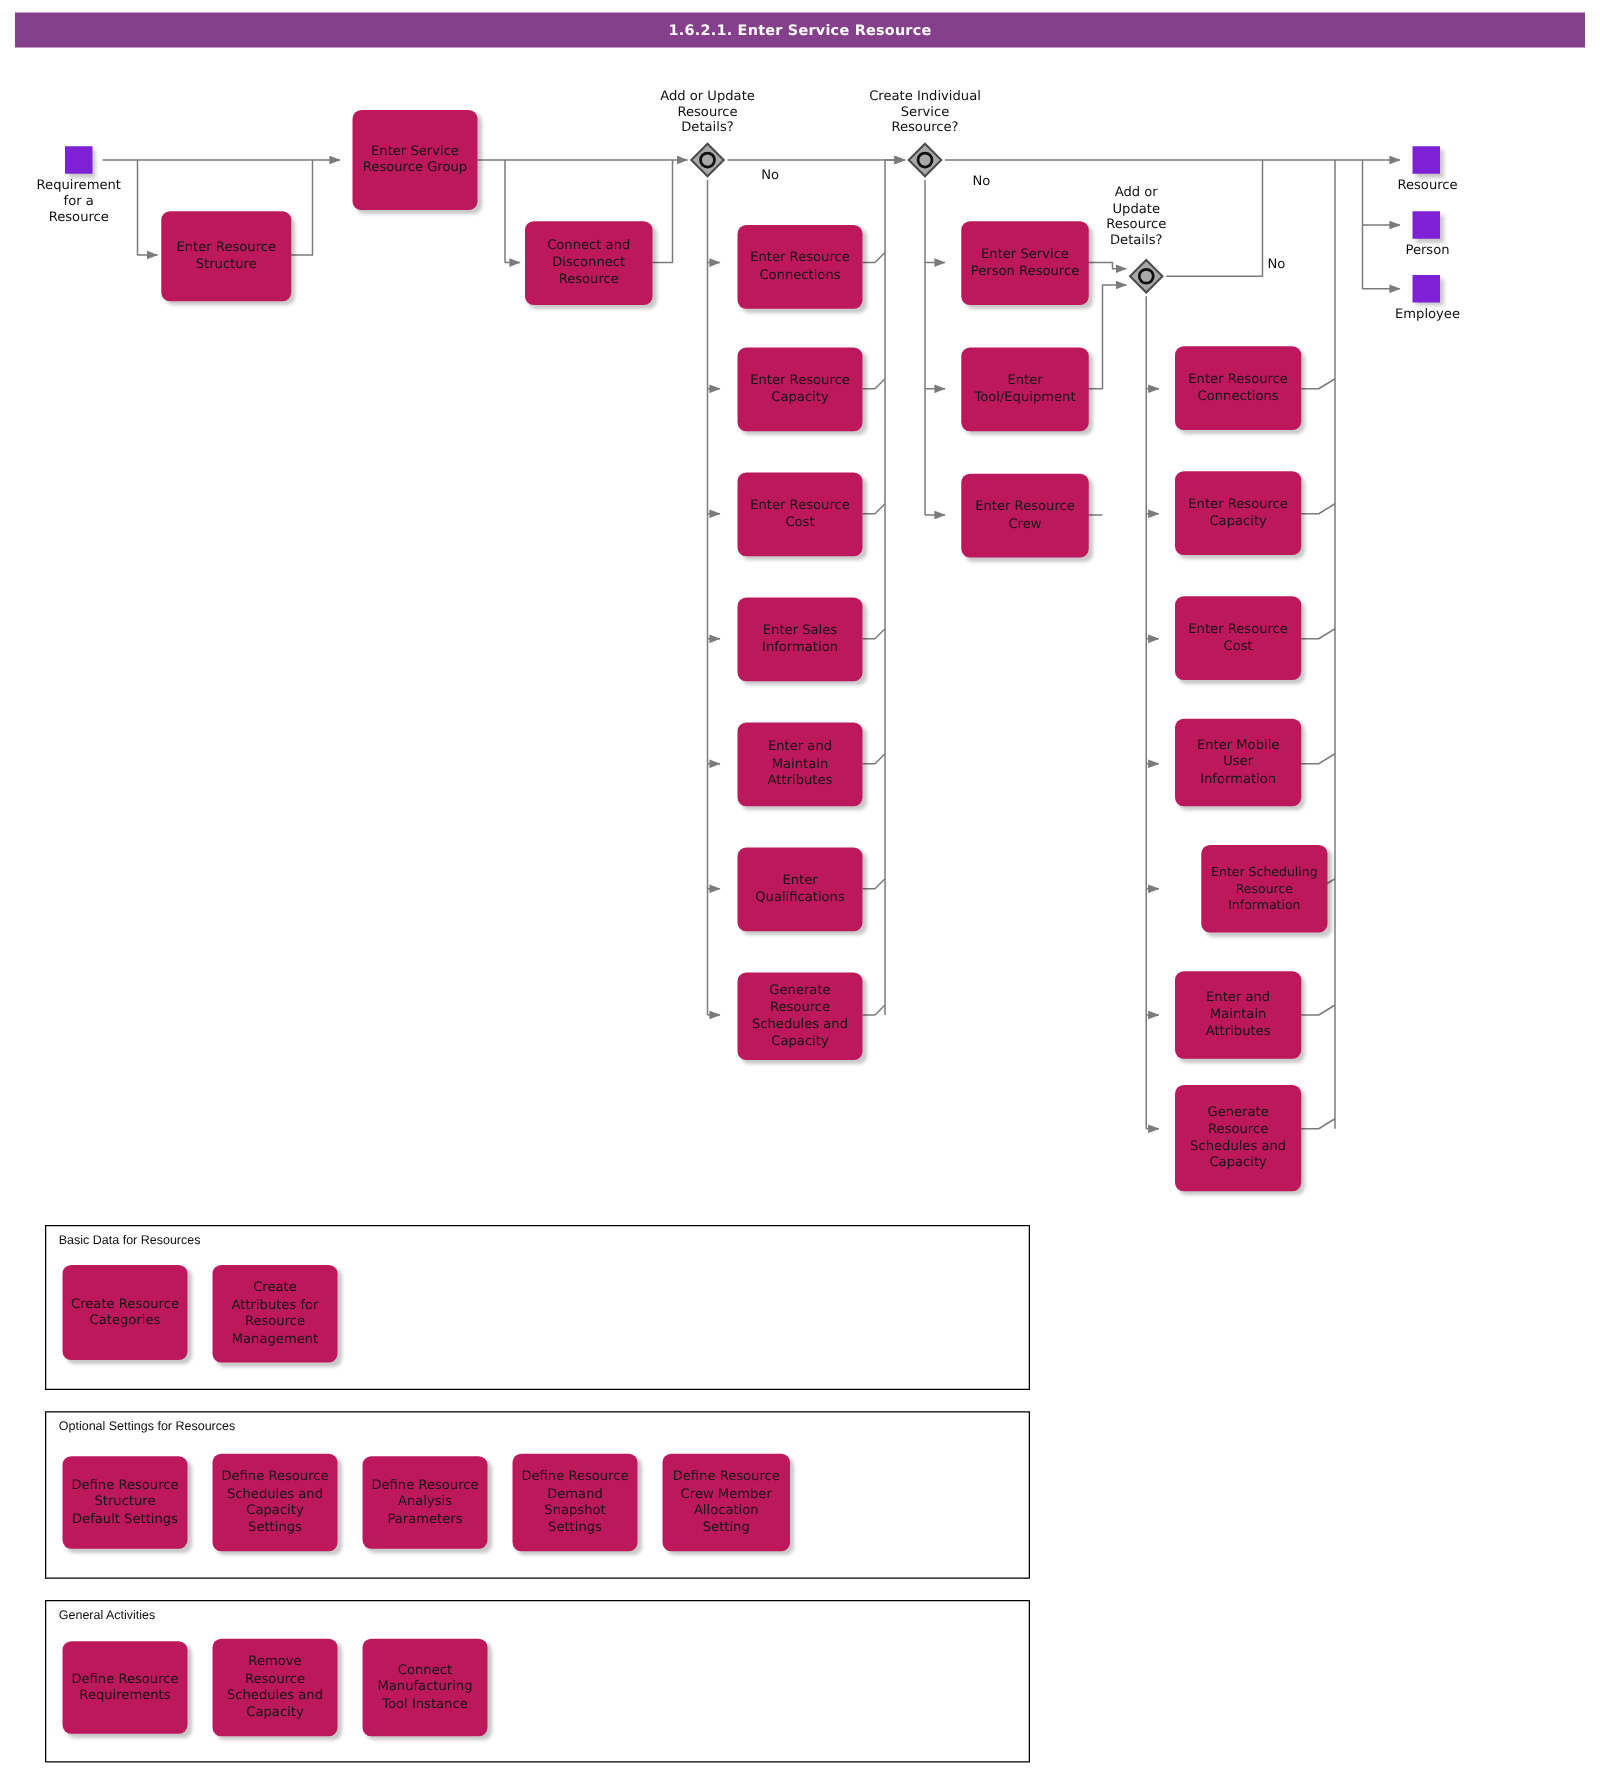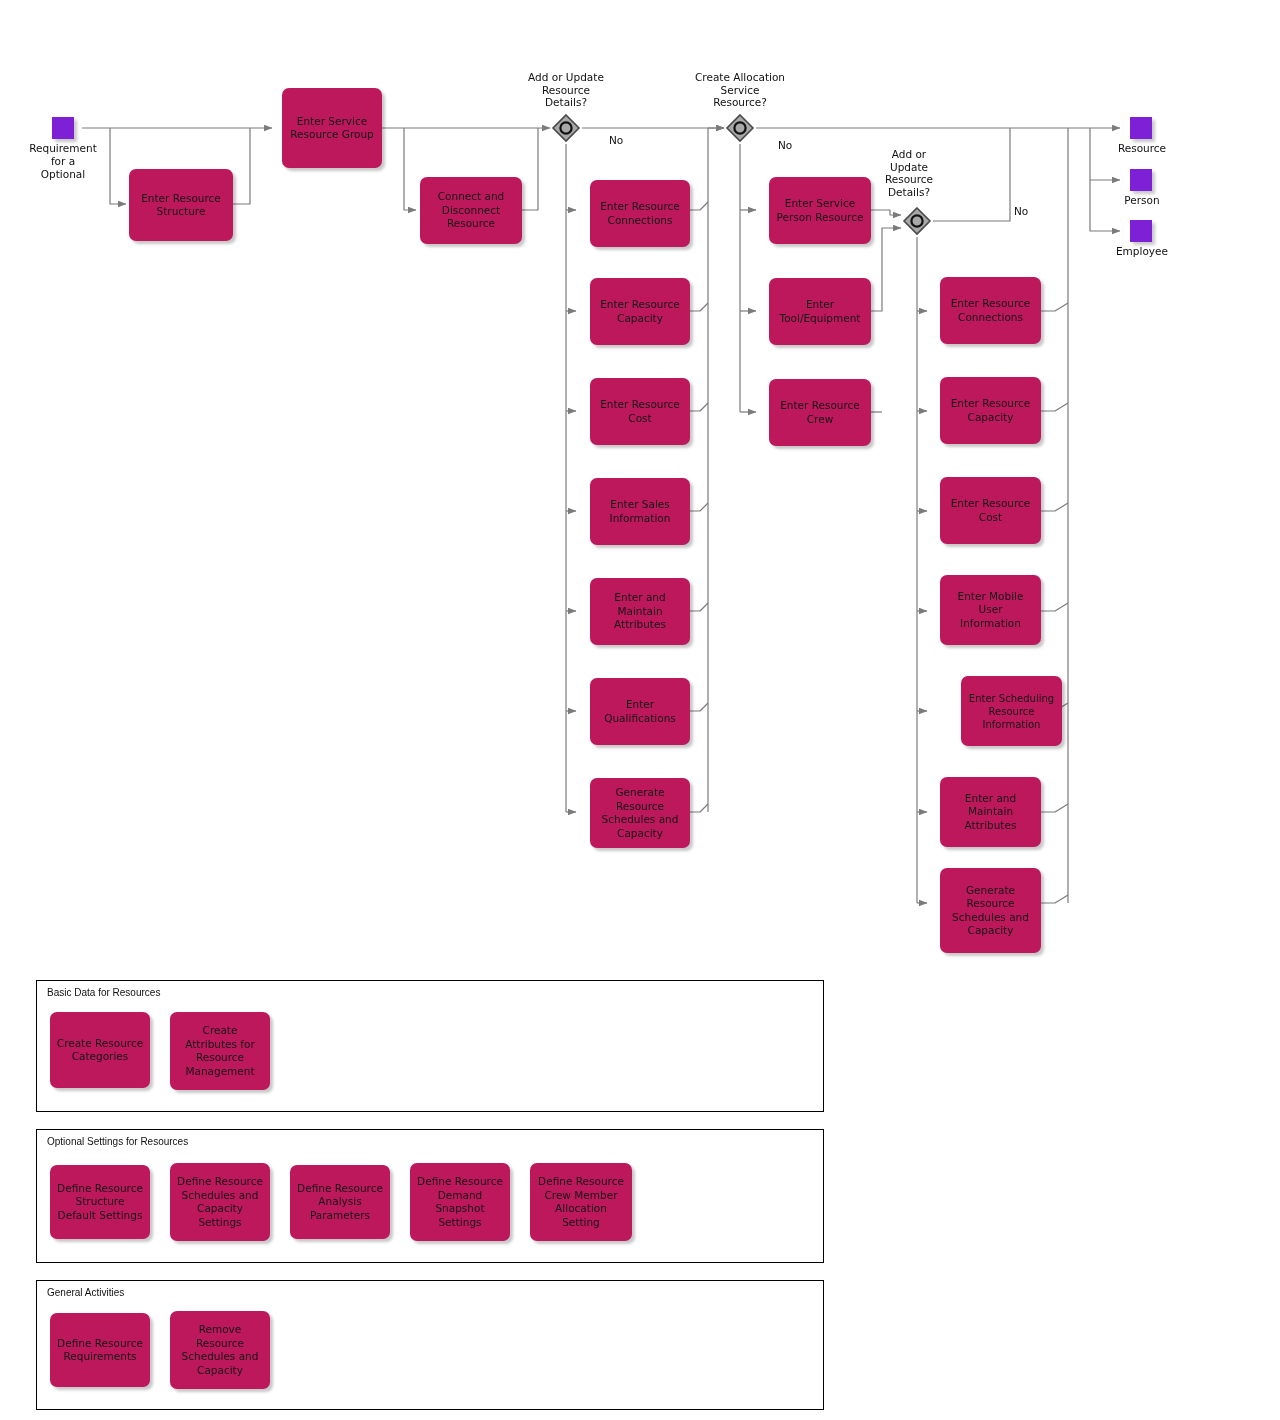--- a/index.html
+++ b/index.html
@@ -37,20 +37,21 @@
   
   .frame{position:absolute;border:1.4px solid #000;background:#fff;box-sizing:border-box;}
   .frametitle{position:absolute;font-size:10px;color:#111;
               font-family:"Liberation Sans",sans-serif;}
 </style>
 </head>
 <body>
 
 <div id="canvas">
 
+  <div class="titlebar">1.6.2.1. Enter Service Resource</div>
 
   <svg class="links" viewBox="0 0 1280 1420">
     <defs>
       <marker id="ah" markerWidth="9" markerHeight="7" refX="8.5" refY="3.5" orient="auto" markerUnits="userSpaceOnUse">
         <path d="M0,0 L9,3.5 L0,7 z" fill="#7b7b7b"></path>
       </marker>
     </defs>
     <g fill="none" stroke="#7b7b7b" stroke-width="1.2" stroke-linejoin="round">
 
       <path d="M82,128 L272,128" marker-end="url(#ah)"></path>
@@ -121,21 +122,21 @@
 
       <path d="M1068,128 L1120,128" marker-end="url(#ah)"></path>
       <path d="M1090,128 L1090,180 L1120,180" marker-end="url(#ah)"></path>
       <path d="M1090,180 L1090,231 L1120,231" marker-end="url(#ah)"></path>
     </g>
   </svg>
 
   <div class="event" style="left:52px;top:117px;"></div>
   <div class="evlabel" style="left:8px;top:142px;width:110px;white-space:pre-line;">Requirement
 for a
-Optional</div>
+Resource</div>
 
   <div class="task" style="left:282px;top:88px;width:100px;height:80px;white-space:pre-line;">Enter Service
 Resource Group</div>
 
   <div class="task" style="left:129px;top:169px;width:104px;height:72px;white-space:pre-line;">Enter Resource
 Structure</div>
 
   <div class="task" style="left:420px;top:177px;width:102px;height:67px;white-space:pre-line;">Connect and
 Disconnect
 Resource</div>
@@ -150,21 +151,21 @@
 Resource
 Details?</div>
   <div class="flowlabel" style="left:609px;top:134px;">No</div>
 
   <div class="gw" style="left:725px;top:113px;">
     <svg width="30" height="30" viewBox="0 0 30 30">
       <path d="M15,2 L28,15 L15,28 L2,15 z" fill="#a8a8a8" stroke="#4a4a4a" stroke-width="1.6"></path>
       <circle cx="15" cy="15" r="5.6" fill="none" stroke="#111" stroke-width="2.2"></circle>
     </svg>
   </div>
-  <div class="gwlabel" style="left:676px;top:71px;width:128px;white-space:pre-line;">Create Allocation
+  <div class="gwlabel" style="left:676px;top:71px;width:128px;white-space:pre-line;">Create Individual
 Service
 Resource?</div>
   <div class="flowlabel" style="left:778px;top:139px;">No</div>
 
   <div class="gw" style="left:902px;top:206px;">
     <svg width="30" height="30" viewBox="0 0 30 30">
       <path d="M15,2 L28,15 L15,28 L2,15 z" fill="#a8a8a8" stroke="#4a4a4a" stroke-width="1.6"></path>
       <circle cx="15" cy="15" r="5.6" fill="none" stroke="#111" stroke-width="2.2"></circle>
     </svg>
   </div>
@@ -259,14 +260,17 @@
 Setting</div>
 
   <div class="frame" style="left:36px;top:1280px;width:788px;height:130px;"></div>
   <div class="frametitle" style="left:47px;top:1287px;">General Activities</div>
   <div class="task" style="left:50px;top:1313px;width:100px;height:74px;white-space:pre-line;">Define Resource
 Requirements</div>
   <div class="task" style="left:170px;top:1311px;width:100px;height:78px;white-space:pre-line;">Remove
 Resource
 Schedules and
 Capacity</div>
+  <div class="task" style="left:290px;top:1311px;width:100px;height:78px;white-space:pre-line;">Connect
+Manufacturing
+Tool Instance</div>
 
 </div>
 
 </body></html>

